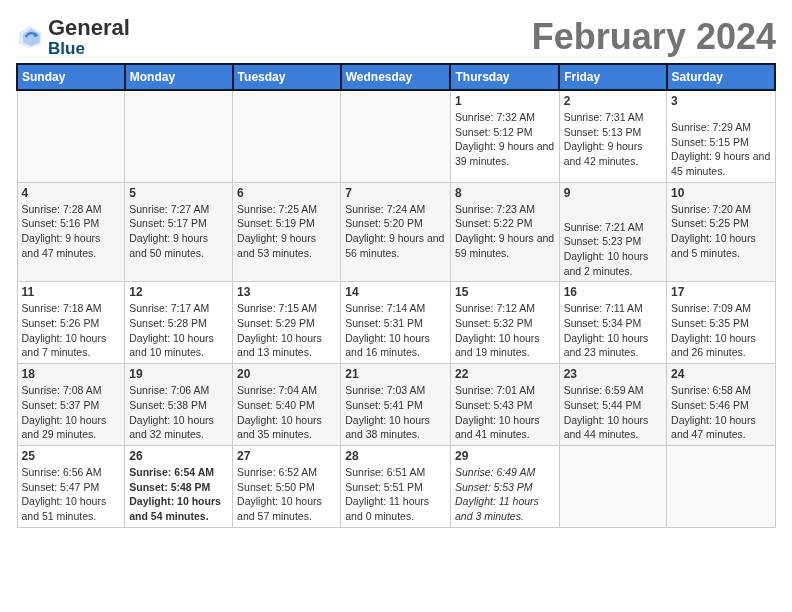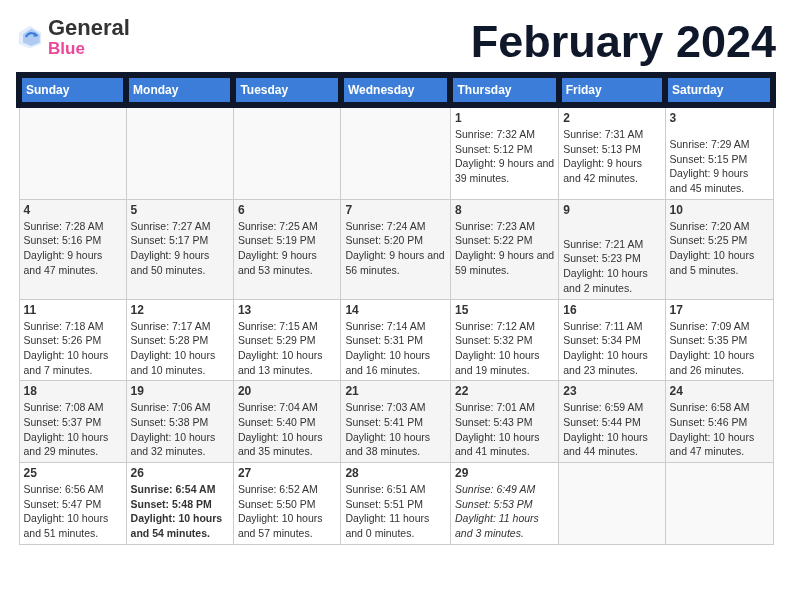--- a/index.html
+++ b/index.html
@@ -19,44 +19,44 @@
     .logo {
       display: flex;
       align-items: center;
       gap: 4px;
     }
     .logo-icon {
       width: 28px;
       height: 28px;
     }
     .month-title {
-      font-size: 45px;
+      font-size: 36px;
       font-weight: bold;
-      color: #0f172a;
+      color: #737373;
       text-align: right;
     }
     .location-title {
       text-align: right;
       font-size: 15px;
       color: #444;
       margin-bottom: 8px;
     }
     table {
       width: 100%;
       border-collapse: collapse;
       font-size: 11px;
     }
     thead tr th {
       background-color: #3b7dd8;
       color: #fff;
       font-weight: bold;
       font-size: 12px;
       padding: 5px 4px;
       text-align: left;
-      border: 6px solid #0f172a;
+      border: 2px solid #0f172a;
     }
     tbody tr td {
       border: 1px solid #ccc;
       vertical-align: top;
       padding: 3px 4px;
       width: 113px;
       min-height: 70px;
       font-size: 10.5px;
       color: #333;
       background: #fff;
@@ -83,21 +83,21 @@
   <div class="logo">
     <svg class="logo-icon" viewBox="0 0 40 40">
       <rect width="40" height="40" fill="white"></rect>
       <polygon points="20,4 36,14 36,30 20,36 4,30 4,14" fill="#3b82f6" opacity="0.15"></polygon>
       <polygon points="22,8 34,16 34,28 22,33 10,28 10,16" fill="#3b7dd8" opacity="0.3"></polygon>
       <path d="M14 20 Q20 10 30 18" stroke="#3b7dd8" stroke-width="3" fill="none"></path>
       <path d="M26 14 L30 18 L25 19" stroke="#3b7dd8" stroke-width="2" fill="none"></path>
     </svg>
     <div style="display:flex;flex-direction:column;line-height:1.1">
       <span style="font-size:22px;font-weight:bold;color:#333;">General</span>
-      <span style="font-size:17px;font-weight:bold;color:#ec4899;">Blue</span>
+      <span style="font-size:17px;font-weight:bold;color:#0c4a6e;">Blue</span>
     </div>
   </div>
   <div>
     <div class="month-title">February 2024</div>
   </div>
 </div>
 
 <table>
   <thead>
     <tr id="header-row">

